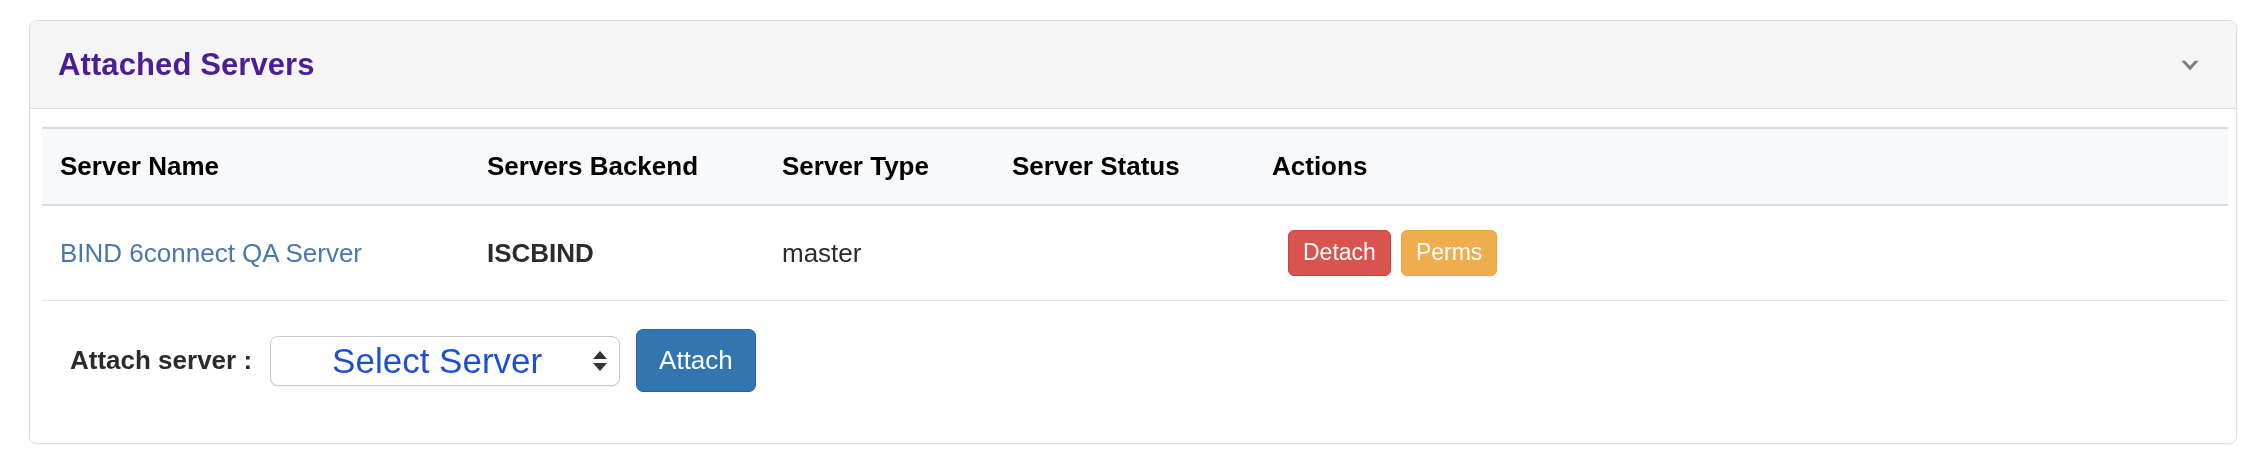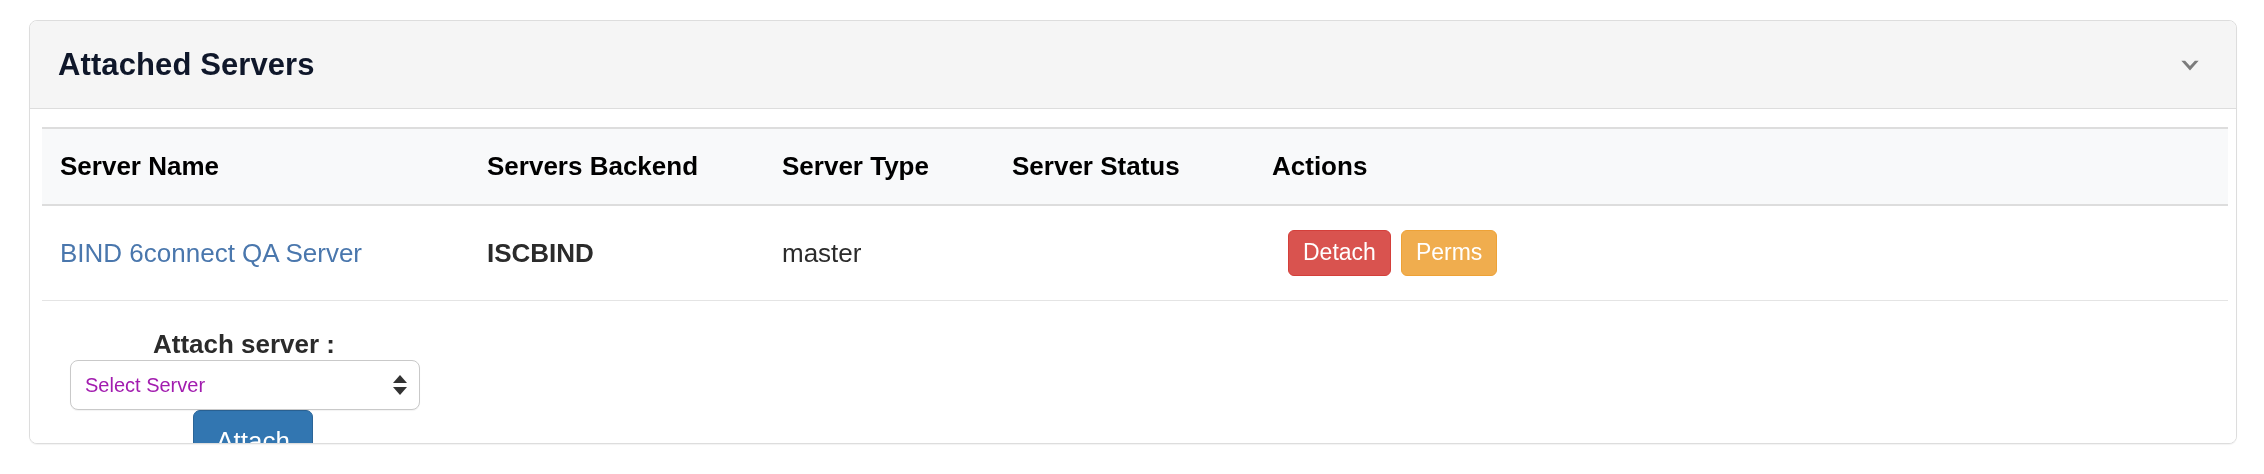--- a/index.html
+++ b/index.html
@@ -42,21 +42,21 @@
     border-top-left-radius: 7px;
     border-top-right-radius: 7px;
     display: flex;
     align-items: center;
     padding: 0 30px 0 28px;
   }
 
   .panel-title {
     font-size: 31px;
     font-weight: bold;
-    color: #0f172a;
+    color: #4c1d95;
     letter-spacing: 0.1px;
     line-height: 1;
   }
 
   .collapse-toggle {
     position: absolute;
     right: 26px;
     top: 50%;
     transform: translateY(-50%);
     width: 40px;
@@ -172,21 +172,20 @@
   }
 
   
   .attach-row {
     position: absolute;
     left: 40px;
     top: 220px;
     display: flex;
     align-items: center;
     gap: 0;
-    flex-direction: column;
   }
 
   .attach-label {
     font-size: 26px;
     font-weight: bold;
     color: #2b2b2b;
     margin-right: 18px;
     white-space: nowrap;
   }
 
@@ -199,25 +198,26 @@
     border-radius: 8px;
     box-shadow: 0 1px 1px rgba(0,0,0,0.05);
     display: flex;
     align-items: center;
     padding: 0 36px 0 14px;
     margin-right: 16px;
     cursor: pointer;
   }
 
   .select-value {
-    font-size: 20px;
-    color: #a21caf;
+    font-size: 35px;
+    color: #1d4ed8;
     white-space: nowrap;
     overflow: hidden;
     text-overflow: ellipsis;
+    margin-left: 47px;
   }
 
   .select-arrows {
     position: absolute;
     right: 12px;
     top: 50%;
     transform: translateY(-50%);
     width: 14px;
     height: 26px;
     display: flex;

